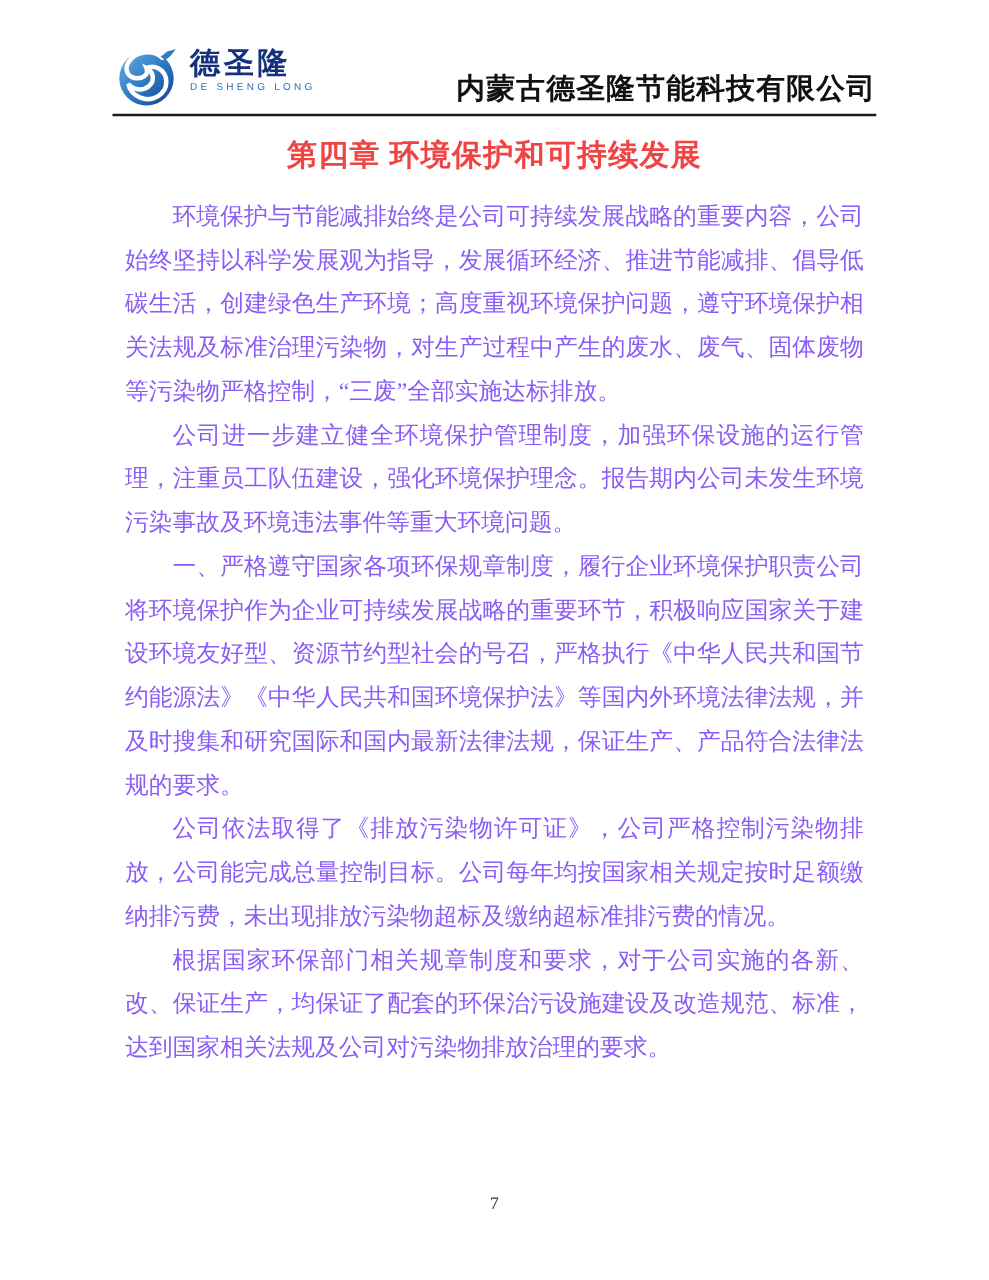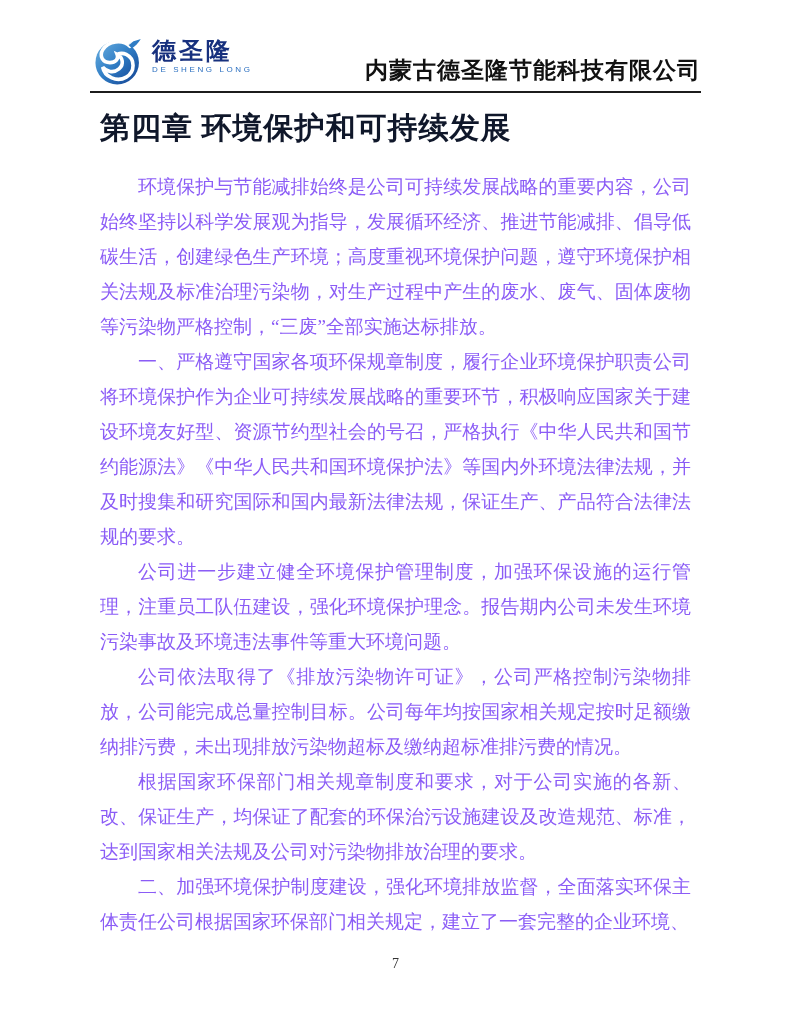--- a/index.html
+++ b/index.html
@@ -64,24 +64,24 @@
   .company-name {
     font-size: 23px;
     font-weight: bold;
     color: #111111;
     padding-bottom: 2px;
     letter-spacing: 1px;
   }
   
   .doc-title {
     margin-top: 15px;
-    text-align: left;
-    font-size: 30px;
+    text-align: center;
+    font-size: 24px;
     font-weight: bold;
-    color: #0f172a;
+    color: #ef4444;
     letter-spacing: 1px;
   }
   
   .content {
     margin-top: 9px;
   }
   .content p {
     margin: 0;
     font-size: 19px;
     line-height: 35px;
@@ -130,24 +130,23 @@
         <span class="logo-en">DE SHENG LONG</span>
       </span>
     </div>
     <div class="company-name">内蒙古德圣隆节能科技有限公司</div>
   </div>
 
   <h1 class="doc-title">第四章 环境保护和可持续发展</h1>
 
   <div class="content">
     <p>环境保护与节能减排始终是公司可持续发展战略的重要内容，公司始终坚持以科学发展观为指导，发展循环经济、推进节能减排、倡导低碳生活，创建绿色生产环境；高度重视环境保护问题，遵守环境保护相关法规及标准治理污染物，对生产过程中产生的废水、废气、固体废物等污染物严格控制，“三废”全部实施达标排放。</p>
+    <p>公司进一步建立健全环境保护管理制度，加强环保设施的运行管理，注重员工队伍建设，强化环境保护理念。报告期内公司未发生环境污染事故及环境违法事件等重大环境问题。</p>
     <p>一、严格遵守国家各项环保规章制度，履行企业环境保护职责公司将环境保护作为企业可持续发展战略的重要环节，积极响应国家关于建设环境友好型、资源节约型社会的号召，严格执行《中华人民共和国节约能源法》《中华人民共和国环境保护法》等国内外环境法律法规，并及时搜集和研究国际和国内最新法律法规，保证生产、产品符合法律法规的要求。</p>
-    <p>公司进一步建立健全环境保护管理制度，加强环保设施的运行管理，注重员工队伍建设，强化环境保护理念。报告期内公司未发生环境污染事故及环境违法事件等重大环境问题。</p>
     <p>公司依法取得了《排放污染物许可证》，公司严格控制污染物排放，公司能完成总量控制目标。公司每年均按国家相关规定按时足额缴纳排污费，未出现排放污染物超标及缴纳超标准排污费的情况。</p>
     <p>根据国家环保部门相关规章制度和要求，对于公司实施的各新、改、保证生产，均保证了配套的环保治污设施建设及改造规范、标准，达到国家相关法规及公司对污染物排放治理的要求。</p>
-    <p>二、加强环境保护制度建设，强化环境排放监督，全面落实环保主体责任公司根据国家环保部门相关规定，建立了一套完整的企业环境、</p>
   </div>
 
   <div class="footer">
     <span>7</span>
   </div>
 
 </div>
 
 </body></html>

